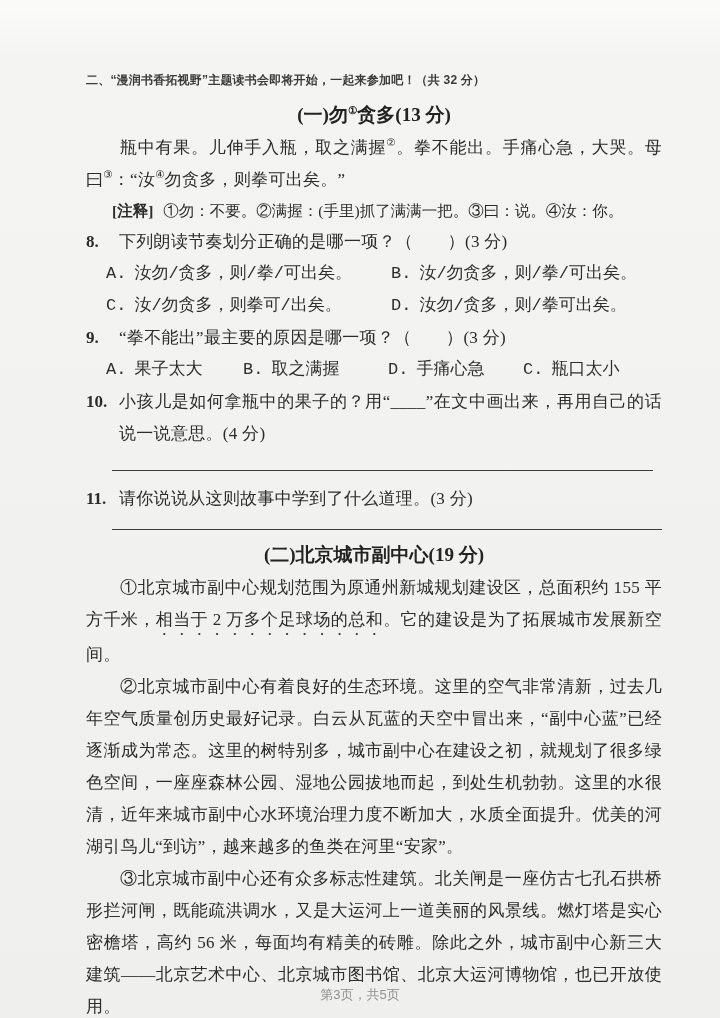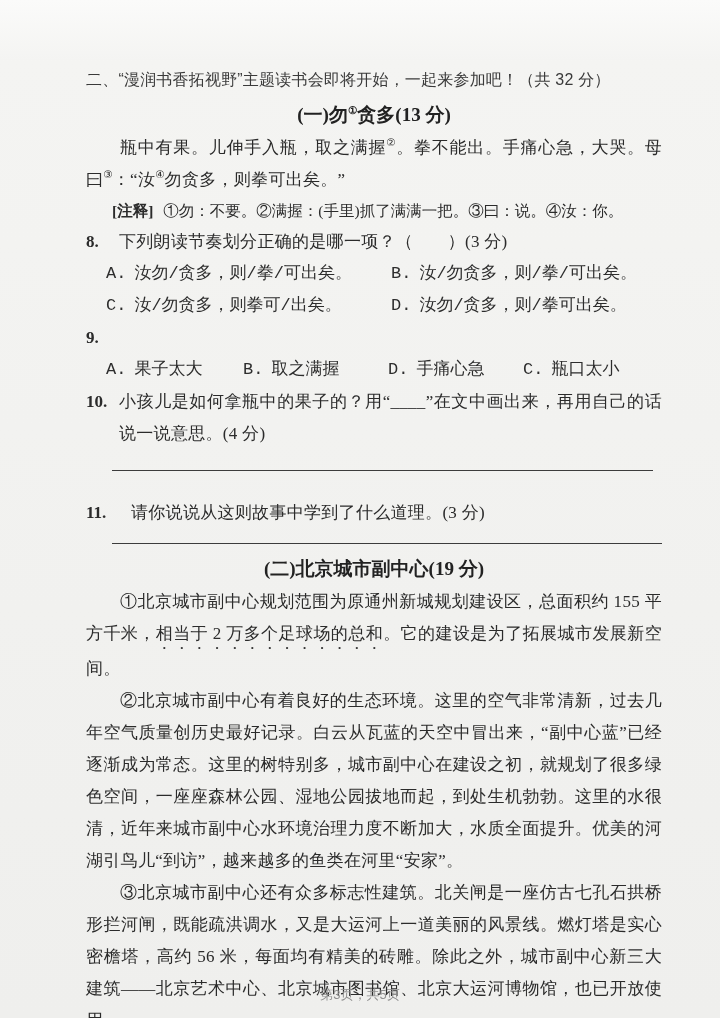--- a/index.html
+++ b/index.html
@@ -9,21 +9,21 @@
   }
   .sheet {
     position:relative; width:720px; height:1018px; overflow:hidden;
     background:linear-gradient(180deg,#fbfbfa 0%,#f4f4f2 6%,#f1f1ef 60%,#efefed 100%);
     color:#2d2d2d;
   }
   .content { position:absolute; top:64px; left:86px; width:576px; }
 
   .h-section {
     font-family:"Liberation Sans","DejaVu Sans",sans-serif;
-    font-weight:400; font-size:16px; line-height:32px;
+    font-weight:700; font-size:12px; line-height:32px;
     white-space:nowrap; letter-spacing:0.2px; color:#3a3a3a;
   }
   .h-title {
     text-align:center; font-weight:700; font-size:19px;
     line-height:34px; margin-top:2px; color:#222;
   }
   .h-title2 { margin-top:8px; }
 
   .passage, .para {
     margin:0; font-size:17px; line-height:32px;
@@ -44,21 +44,21 @@
   .opts2 { display:grid; grid-template-columns:285px auto; padding-left:20px;
            font-size:17px; line-height:32px; }
   .opts4 { display:grid; grid-template-columns:137px 145px 135px auto; padding-left:20px;
            font-size:17px; line-height:32px; }
   .opt { white-space:nowrap;font-family:Liberation Mono, monospace; }
   .opt-label { margin-right:8px; }
 
   .ans-line { border-bottom:1.5px solid #3c3c3c; margin-left:26px; }
   .ans-line-1 { width:541px; margin-top:20px; }
   .ans-line-2 { width:550px; margin-top:14px; }
-  .q-gap { margin-top:26px;gap:12px; }
+  .q-gap { margin-top:12px; }
 
   .em-dots {
     -webkit-text-emphasis:filled dot #333;
     -webkit-text-emphasis-position:under left;
     text-emphasis:filled dot #333;
     text-emphasis-position:under left;
   }
 
   .footer {
     position:absolute; left:0; bottom:14px; width:720px;
@@ -86,20 +86,21 @@
     </div>
     <div class="opts2">
       <div class="opt"><span class="opt-label">A.</span><span>汝勿/贪多，则/拳/可出矣。</span></div>
       <div class="opt"><span class="opt-label">B.</span><span>汝/勿贪多，则/拳/可出矣。</span></div>
       <div class="opt"><span class="opt-label">C.</span><span>汝/勿贪多，则拳可/出矣。</span></div>
       <div class="opt"><span class="opt-label">D.</span><span>汝勿/贪多，则/拳可出矣。</span></div>
     </div>
 
     <div class="q">
       <span class="q-num">9.</span>
+      <span class="q-text">“拳不能出”最主要的原因是哪一项？（　　）(3 分)</span>
     </div>
     <div class="opts4">
       <div class="opt"><span class="opt-label">A.</span><span>果子太大</span></div>
       <div class="opt"><span class="opt-label">B.</span><span>取之满握</span></div>
       <div class="opt"><span class="opt-label">D.</span><span>手痛心急</span></div>
       <div class="opt"><span class="opt-label">C.</span><span>瓶口太小</span></div>
     </div>
 
     <div class="q">
       <span class="q-num">10.</span>

